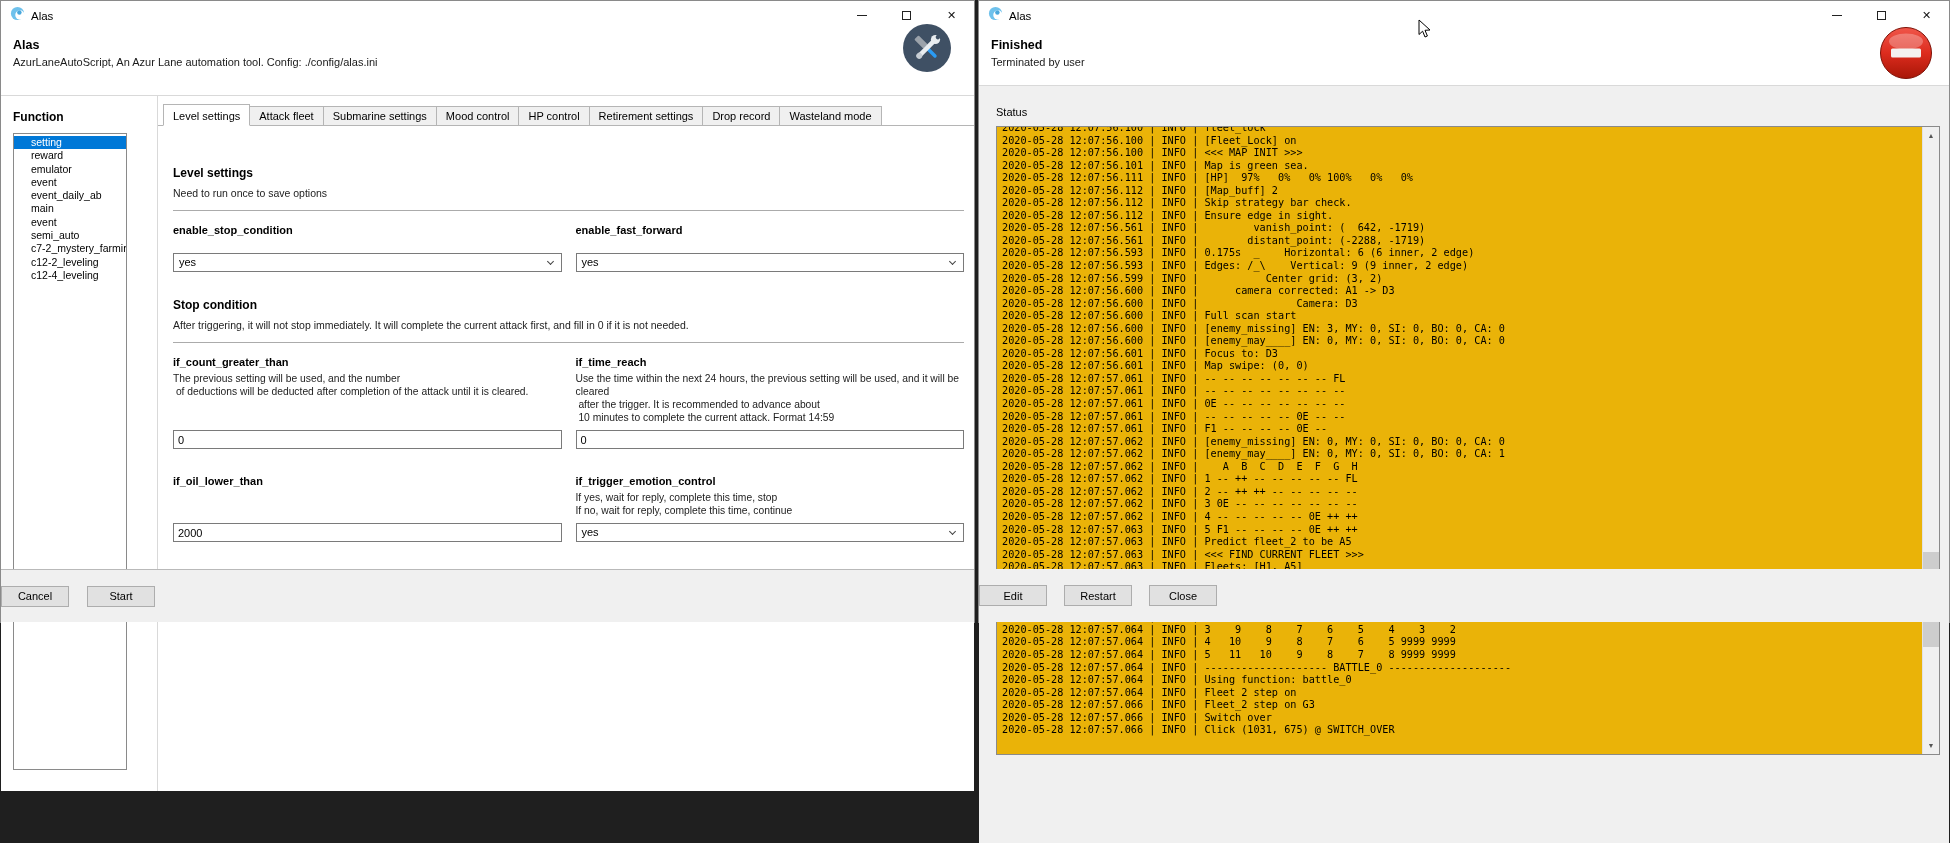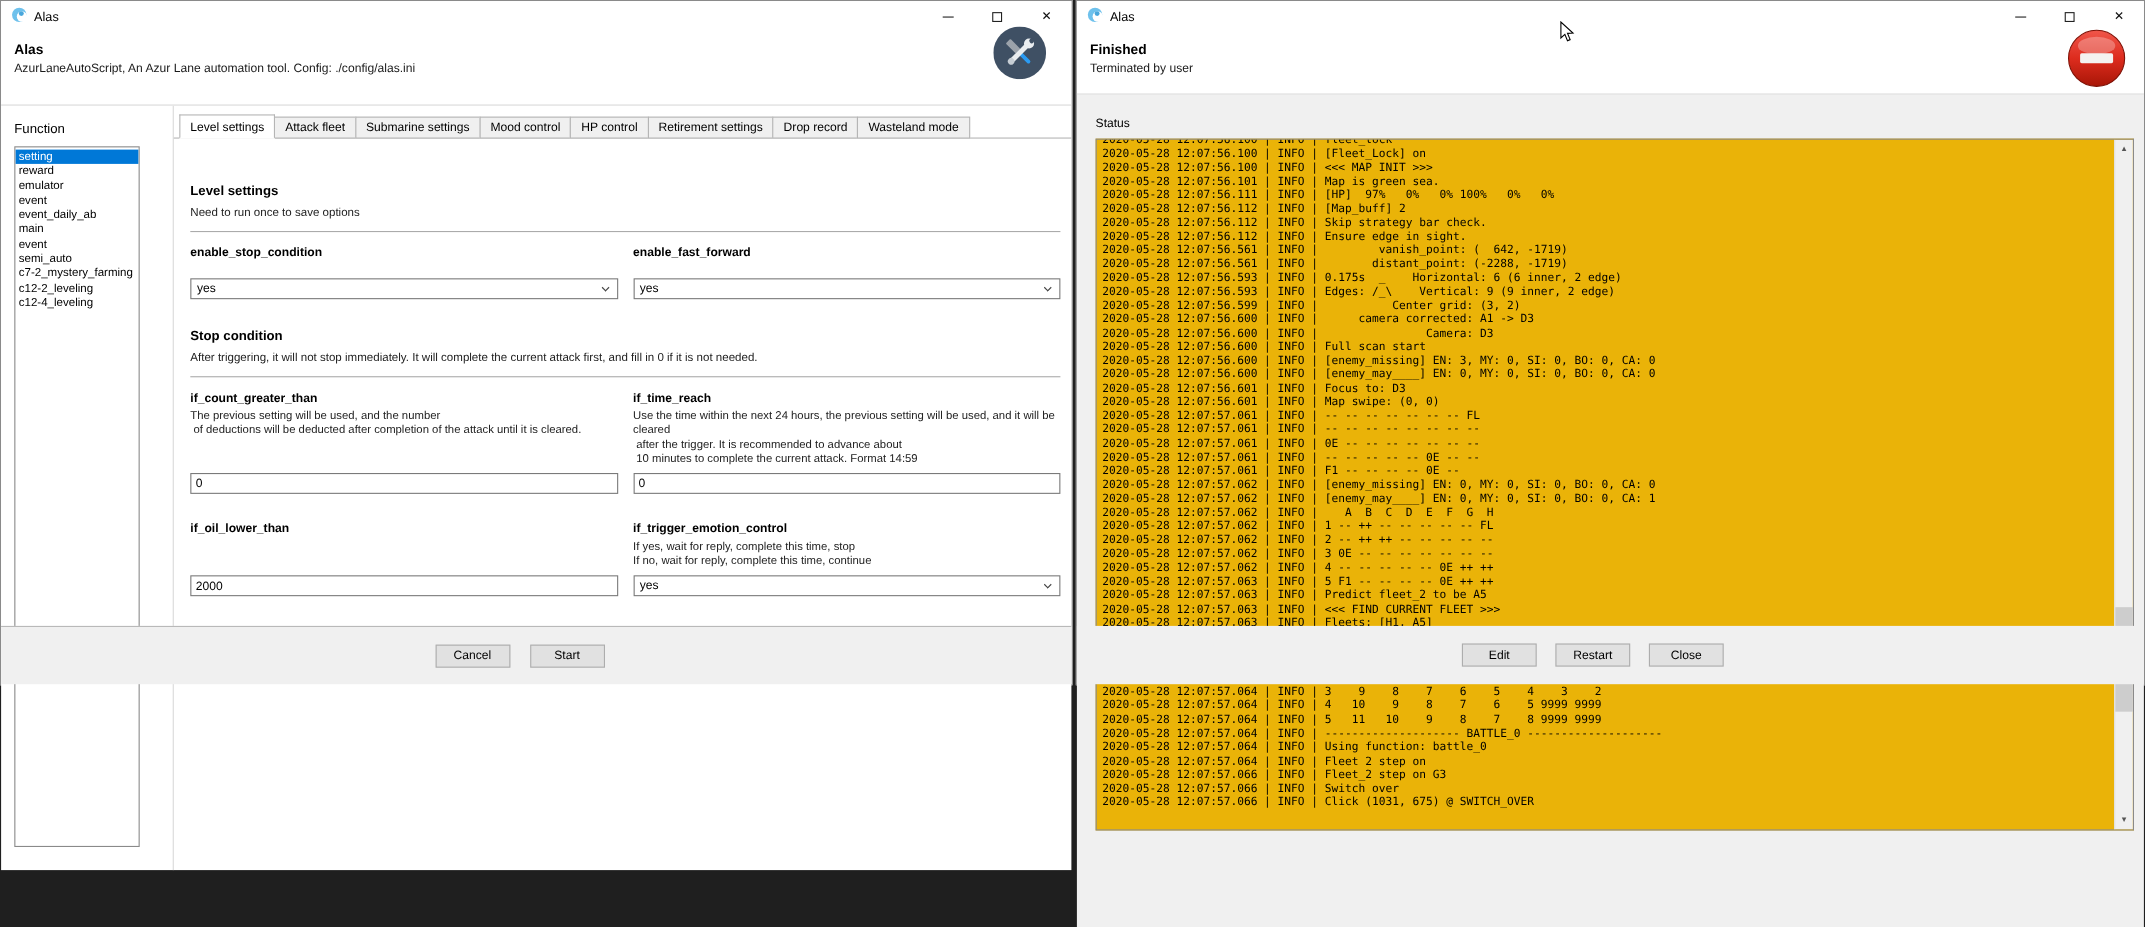--- a/index.html
+++ b/index.html
@@ -24,24 +24,24 @@
   .win-left .app-header{height:66px;}
   .win-right .app-header{height:56px;}
   .hdr-title{font-size:12.5px;font-weight:bold;}
   .hdr-sub{font-size:11px;margin-top:4px;color:#1a1a1a;}
   .tools-badge{position:absolute;top:-6px;right:23px;}
   .stop-badge{position:absolute;top:-4px;right:16px;}
 
   
   .left-body{display:flex;height:695px;background:#fff;}
   .sidebar{width:157px;border-right:1px solid #d9d9d9;padding:14px 0 8px 12px;}
-  .sidebar-label{font-size:12px;font-weight:normal;}
+  .sidebar-label{font-size:12px;font-weight:bold;}
   .listbox{margin-top:9px;width:114px;height:calc(100% - 36px);border:1px solid #8a8a8a;background:#fff;
            font-size:10.5px;padding-top:2px;overflow:hidden;}
-  .list-item{height:13.3px;line-height:13.3px;padding-left:3px;white-space:nowrap;}
+  .list-item{height:13.3px;line-height:13.3px;padding-left:17px;white-space:nowrap;}
   .list-item.selected{background:#0078d7;color:#fff;}
 
   .main-panel{flex:1;display:flex;flex-direction:column;min-width:0;gap:26px;}
   .tabbar{display:flex;align-items:flex-end;padding:8px 0 0 5px;border-bottom:1px solid #b5b5b5;}
   .tab{font-size:11px;padding:3px 9px 3px;background:#f0f0f0;border:1px solid #b5b5b5;
        margin-right:-1px;margin-bottom:-1px;position:relative;white-space:nowrap;}
   .tab.active{background:#fff;border-bottom-color:#fff;padding-top:5px;z-index:2;}
 
   .form-area{flex:1;padding:14px 10px 0 15px;overflow:hidden;}
   .section-title{font-size:12px;font-weight:bold;}
@@ -55,21 +55,21 @@
   .f-desc{font-size:10.3px;line-height:13px;color:#222;white-space:pre-wrap;margin-bottom:6px;}
   .tb-input{margin-top:auto;height:19px;border:1px solid #7a7a7a;font-size:11px;
             font-family:"Liberation Sans",sans-serif;padding:0 0 0 4px;width:100%;background:#fff;}
   .select{margin-top:auto;height:19px;border:1px solid #7a7a7a;background:#fff;position:relative;
           font-size:11px;line-height:17px;padding-left:5px;}
   .chev{position:absolute;right:8px;top:5px;width:5px;height:5px;
         border-right:1px solid #444;border-bottom:1px solid #444;transform:rotate(45deg);}
 
   
   .footer{position:absolute;left:0;right:0;bottom:0;height:53px;background:#f0f0f0;
-          display:flex;align-items:center;justify-content:center;gap:18px;}
+          display:flex;align-items:center;justify-content:flex-start;gap:18px;}
   .win-left .footer{border-top:1px solid #b9b9b9;padding-right:30px;}
   .win-right .footer{padding-right:32px;gap:17px;}
   .btn{width:68px;height:21px;background:#e1e1e1;border:1px solid #adadad;font-size:11px;
        font-family:"Liberation Sans",sans-serif;display:flex;align-items:center;justify-content:center;}
 
   
   .status-area{background:#f0f0f0;height:calc(843px - 86px);}
   .status-label{font-size:11px;padding:20px 0 8px 17px;}
   .log-box{margin:0 9px 0 17px;height:629px;background:#eab308;border:1px solid #8a8a8a;
            position:relative;overflow:hidden;}

